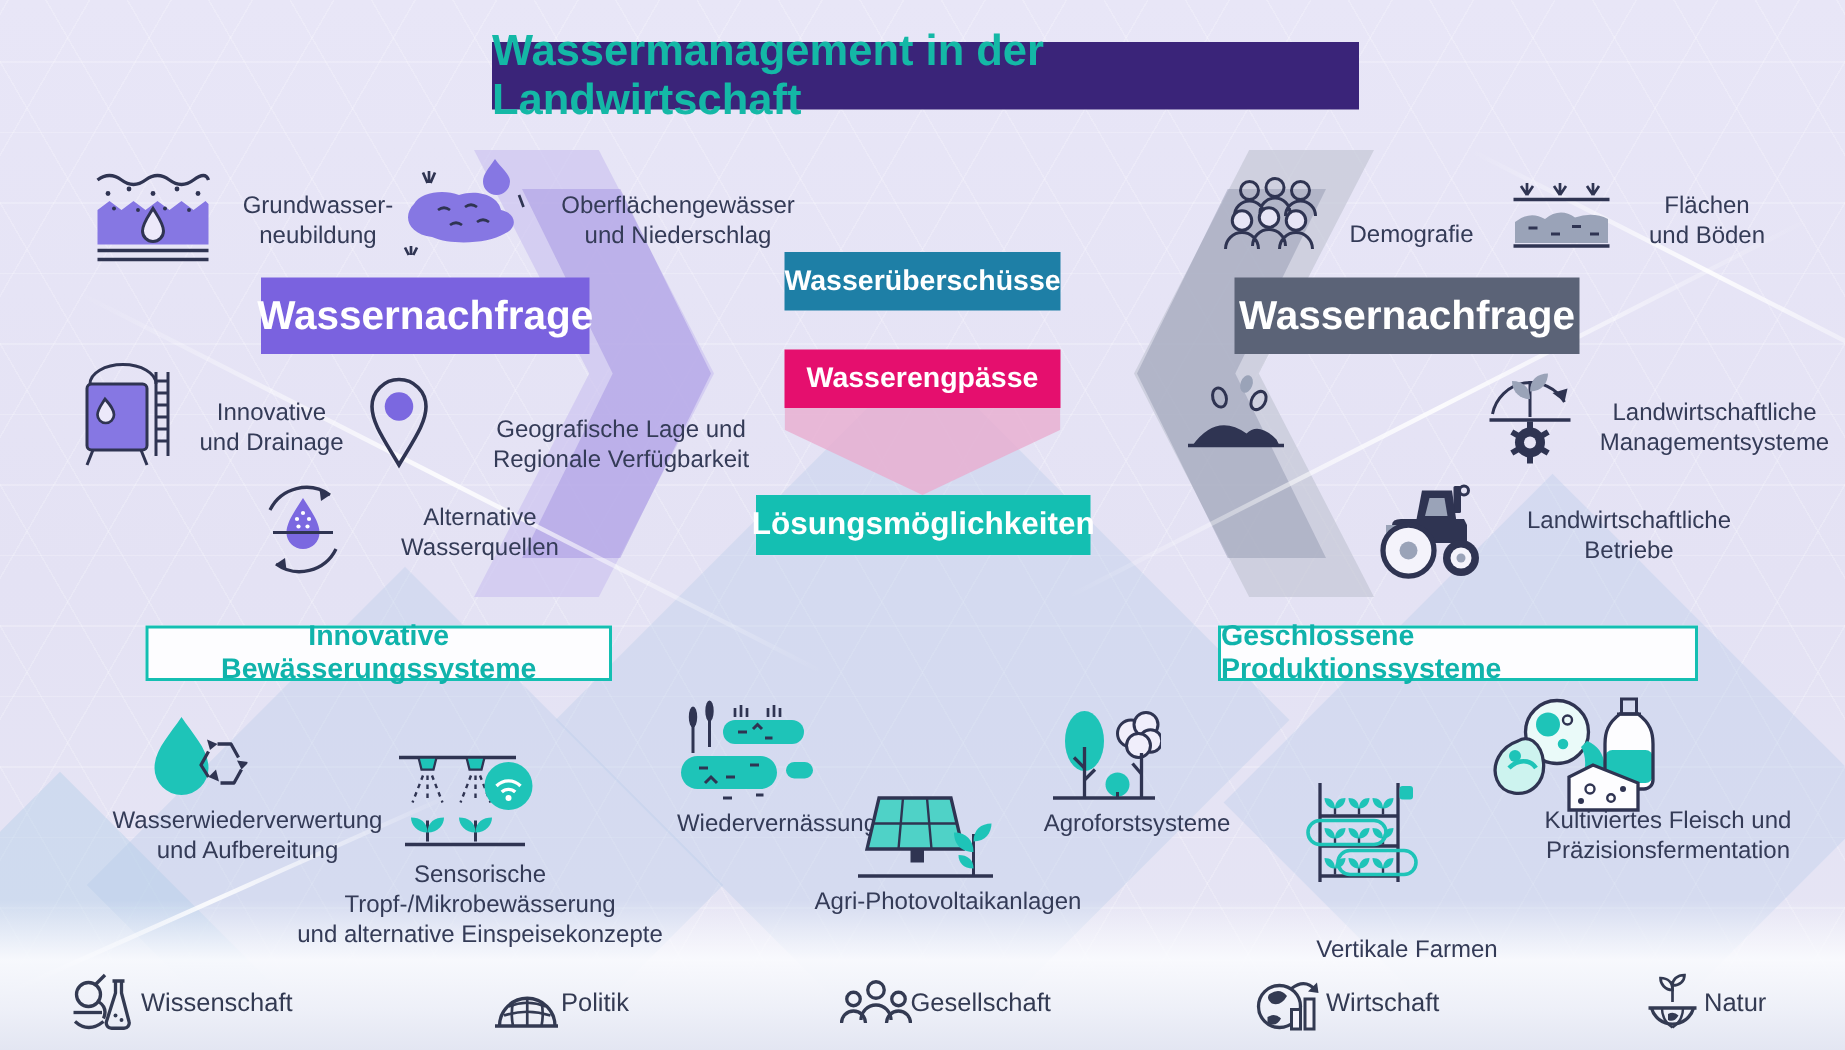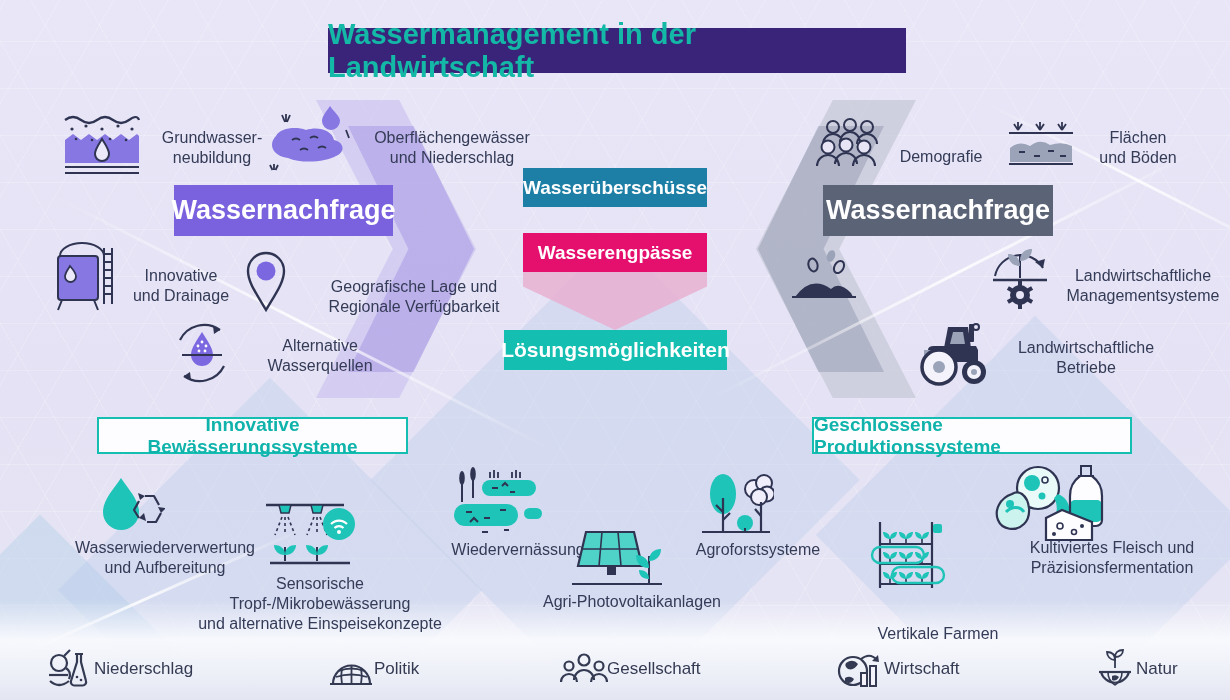--- a/index.html
+++ b/index.html
@@ -426,21 +426,21 @@
         <path d="M18 8 L24 2"></path>
         <path d="M20 20 q6 4 3 11"></path>
         <path d="M4 33 q9 8 19 0"></path>
         <line x1="3" y1="27" x2="22" y2="27"></line>
         <path d="M29 6 h8 M31 6 v8 L25 33 a3.5 3.5 0 0 0 3.4 4.5 h8.2 a3.5 3.5 0 0 0 3.4 -4.5 L35 14 V6"></path>
       </g>
       <circle cx="31" cy="29" r="1.3" fill="#333a52"></circle>
         <circle cx="35" cy="32" r="1.3" fill="#333a52"></circle>
     </svg>
   </span>
-  <div class="flbl" style="left:94px;top:659px;">Niederschlag</div>
+  <div class="flbl" style="left:94px;top:659px;">Wissenschaft</div>
 
   <span class="abs" style="left:328px;top:652px;">
     <svg width="46" height="36" viewBox="0 0 46 36">
       <path d="M5 32 a18.5 18.5 0 0 1 37 0" stroke="#333a52" stroke-width="2.2" fill="none"></path>
       <line x1="2" y1="32" x2="44" y2="32" stroke="#333a52" stroke-width="2.2"></line>
       <line x1="23.5" y1="13" x2="23.5" y2="32" stroke="#333a52" stroke-width="1.8"></line>
       <path d="M14 16 C13 21 13 27 14 32 M33 16 C34 21 34 27 33 32" stroke="#333a52" stroke-width="1.8" fill="none"></path>
       <path d="M8 25 Q23.5 20 39 25 M11 19 Q23.5 14 36 19" stroke="#333a52" stroke-width="1.8" fill="none"></path>
     </svg>
   </span>

